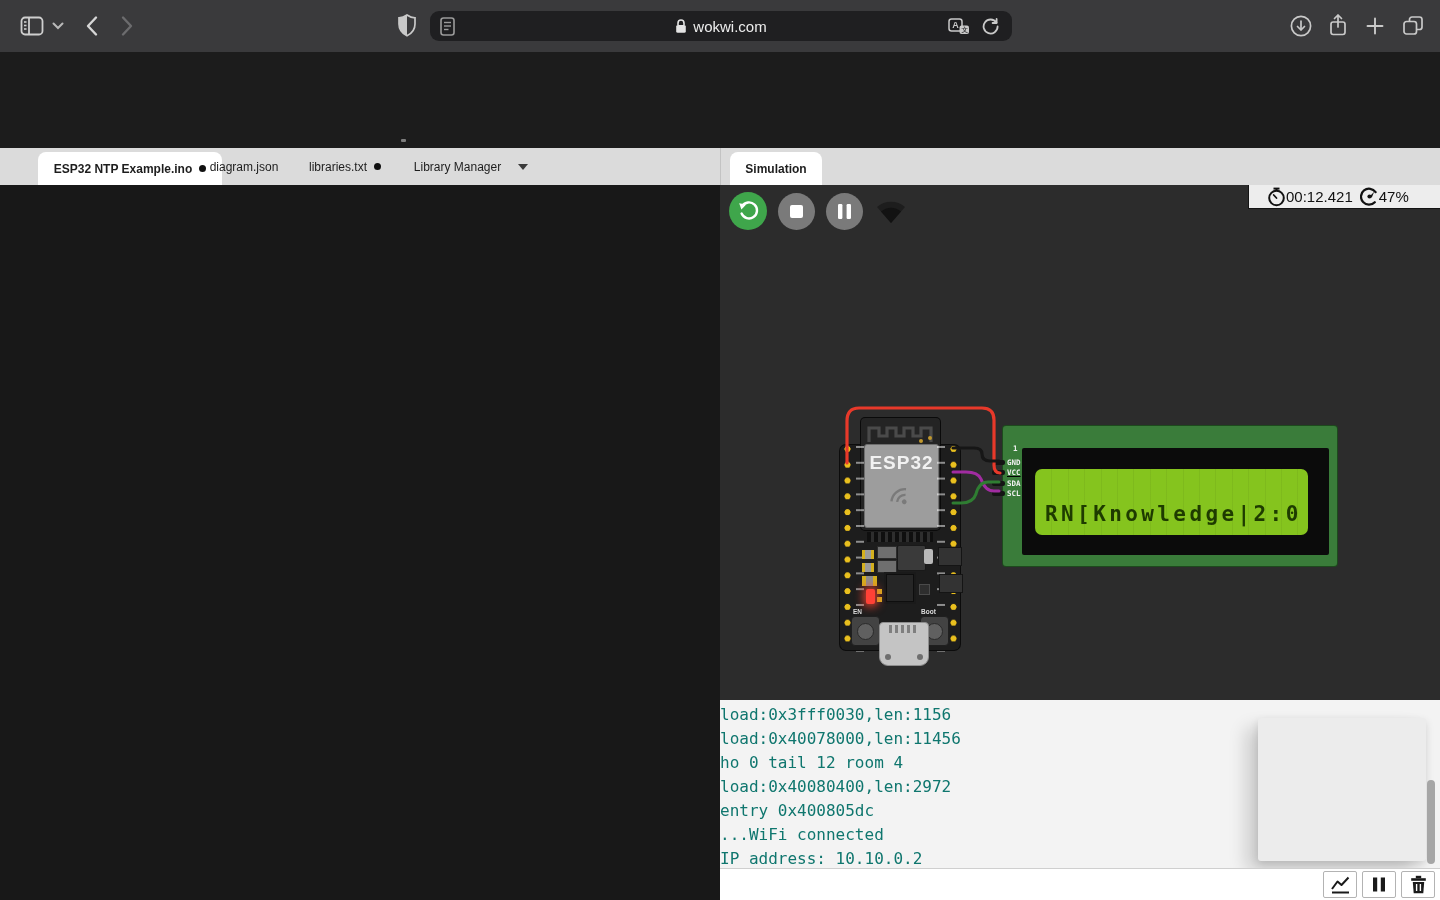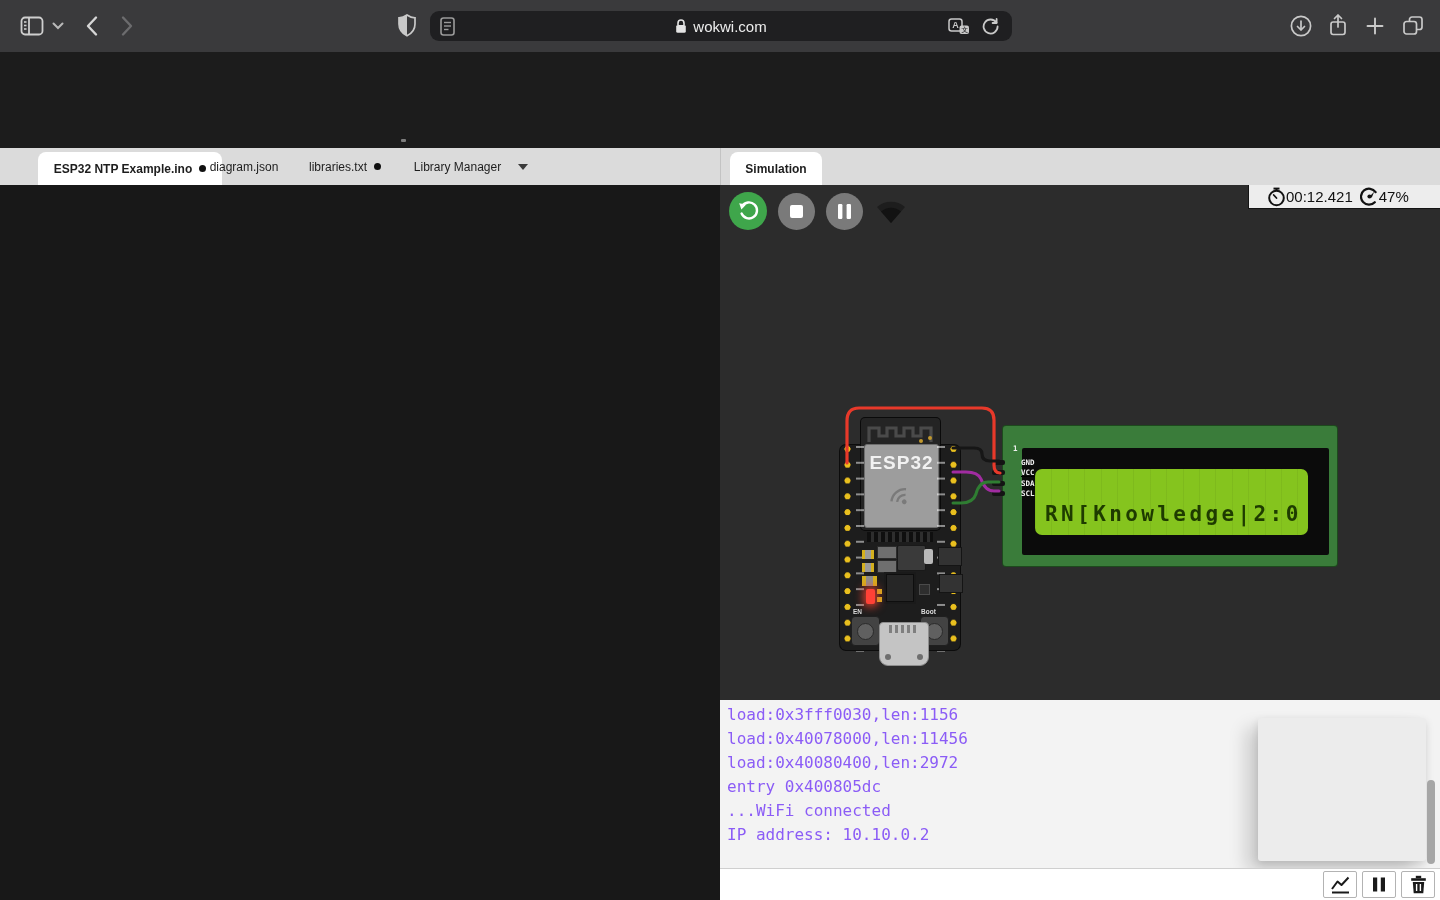--- a/index.html
+++ b/index.html
@@ -57,27 +57,27 @@
   #usb .slots{position:absolute;left:9px;top:2px;width:30px;height:8px;
     background:repeating-linear-gradient(90deg,#7f7f7f 0 3px,#c4c4c4 3px 6px);}
   #usb .hole{position:absolute;bottom:5px;width:6px;height:6px;border-radius:50%;background:#6f6f6f;}
   
   #lcd-pcb{position:absolute;left:283px;top:241px;width:334px;height:140px;background:#3a7c3a;border-radius:3px;box-shadow:0 0 0 1px #1d4a1d;}
   #lcd-bezel{position:absolute;left:302px;top:263px;width:307px;height:107px;background:#0b0b0b;border-radius:2px;}
   #lcd-screen{position:absolute;left:315px;top:284px;width:273px;height:66px;background:#85c41e;border-radius:7px;
     background-image:repeating-linear-gradient(90deg,rgba(0,0,0,.05) 0 1px,rgba(0,0,0,0) 1px 16.4px);}
   .lcdline{position:absolute;left:10px;font-family:"DejaVu Sans Mono",monospace;font-weight:bold;
     font-size:21px;letter-spacing:3.4px;color:#1e3b00;white-space:pre;}
-  .lcd-pinrow{position:absolute;display:flex;align-items:center;gap:16px;}
+  .lcd-pinrow{position:absolute;display:flex;align-items:center;gap:2px;}
   .lcd-nub{width:13px;height:5px;background:#141414;border-radius:2px;}
   .lcd-pinlabel{font-family:"DejaVu Sans Mono",monospace;font-size:7.5px;font-weight:bold;color:#f0f0f0;}
   #lcd-pin1{position:absolute;left:293px;top:259px;font-family:"DejaVu Sans Mono",monospace;font-size:7.5px;font-weight:bold;color:#f0f0f0;}
   
   #serial{position:absolute;left:720px;top:700px;width:720px;height:168px;background:#f3f3f3;overflow:hidden;}
-  .sline{padding-left:7px;font-family:"DejaVu Sans Mono",monospace;font-size:16px;line-height:24px;color:#8b5cf6;white-space:pre;}
+  .sline{font-family:"DejaVu Sans Mono",monospace;font-size:16px;line-height:24px;color:#0f766e;white-space:pre;}
   #serial-popup{position:absolute;left:538px;top:18px;width:168px;height:143px;background:#ececec;border-radius:3px;
     box-shadow:-12px 10px 18px rgba(0,0,0,.16),0 3px 8px rgba(0,0,0,.12);}
   #serial-scrollthumb{position:absolute;left:707px;top:80px;width:8px;height:84px;background:#a6a6a6;border-radius:4px;}
   #serialbar{position:absolute;left:720px;top:868px;width:720px;height:32px;background:#ffffff;border-top:1px solid #cfcfcf;
     display:flex;align-items:center;justify-content:flex-end;gap:5px;padding-right:5px;box-sizing:border-box;}
   .sbtn{width:34px;height:27px;background:#fff;border:1px solid #b3b3b3;border-radius:2px;
     display:flex;align-items:center;justify-content:center;padding:0;cursor:pointer;}
   svg{display:block;}
 </style>
 </head>
@@ -334,20 +334,21 @@
     <path d="M233 263 H254 Q262 263 262 269 Q262 276 270 276 H279" fill="none" stroke="#161616" stroke-width="3.2" stroke-linecap="round"></path>
     <path d="M233 287 H246 Q258 287 261 294 Q265 306 274 306 H279" fill="none" stroke="#a12ca1" stroke-width="3" stroke-linecap="round"></path>
     <path d="M233 318 H241 Q253 318 256 309 Q259 297 268 297 H279" fill="none" stroke="#2f7d32" stroke-width="3" stroke-linecap="round"></path>
   </svg>
 </div>
 
 <div id="serial">
   <div style="height:3px;"></div>
   <div class="sline">load:0x3fff0030,len:1156</div>
   <div class="sline">load:0x40078000,len:11456</div>
+  <div class="sline">ho 0 tail 12 room 4</div>
   <div class="sline">load:0x40080400,len:2972</div>
   <div class="sline">entry 0x400805dc</div>
   <div class="sline">...WiFi connected</div>
   <div class="sline">IP address: 10.10.0.2</div>
   <div id="serial-popup"></div>
   <div id="serial-scrollthumb"></div>
 </div>
 
 <div id="serialbar">
   <button class="sbtn">

